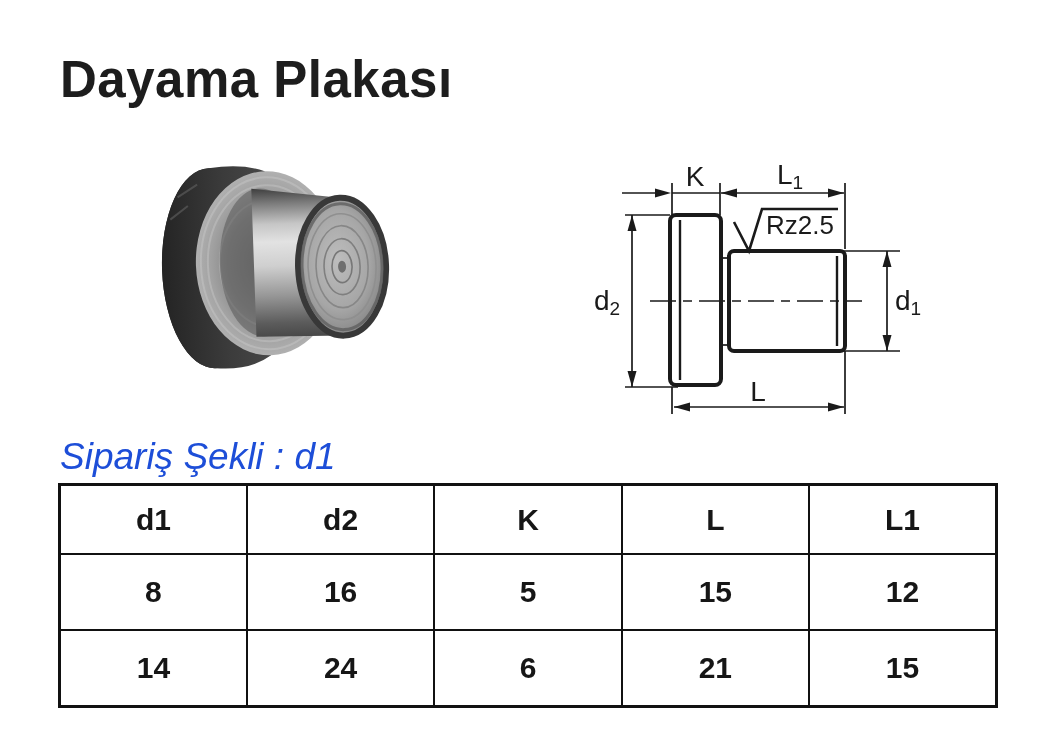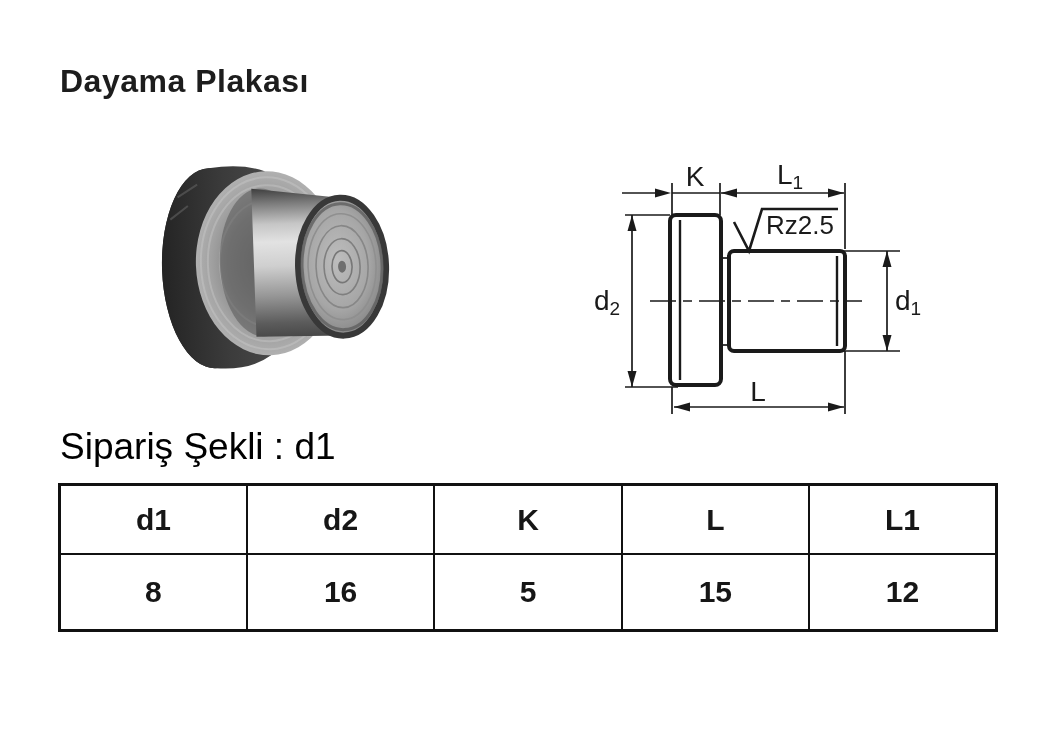--- a/index.html
+++ b/index.html
@@ -5,27 +5,27 @@
   html,body { margin:0; padding:0; }
   body {
     width:1048px; height:747px;
     background:#ffffff;
     position:relative;
     overflow:hidden;
     font-family:"Liberation Sans", sans-serif;
     color:#1c1c1c;
   }
   .page-title {
-    position:absolute; left:60px; top:63px;
-    font-size:32px; font-weight:bold; letter-spacing:0.5px;
+    position:absolute; left:60px; top:50px;
+    font-size:51px; font-weight:bold; letter-spacing:0.5px;
     color:#1d1d1d; white-space:nowrap;
   }
   .order-note {
-    position:absolute; left:60px; top:426px;
-    font-size:37px; color:#000000;
+    position:absolute; left:60px; top:436px;
+    font-size:37px; font-style:italic; color:#1d4ed8;
     white-space:nowrap;
   }
   .product-photo { position:absolute; left:150px; top:156px; }
   .tech-drawing  { position:absolute; left:588px; top:146px; }
 
   table.dim-table {
     position:absolute; left:58px; top:483px;
     width:940px; border-collapse:collapse; table-layout:fixed;
     text-align:center; font-size:30px; color:#161616;
     border:3px solid #111;
@@ -187,14 +187,21 @@
     </tr>
   </thead>
   <tbody>
     <tr>
       <td>8</td>
       <td>16</td>
       <td>5</td>
       <td>15</td>
       <td>12</td>
     </tr>
+    <tr>
+      <td>14</td>
+      <td>24</td>
+      <td>6</td>
+      <td>21</td>
+      <td>15</td>
+    </tr>
   </tbody>
 </table>
 
 </body></html>

